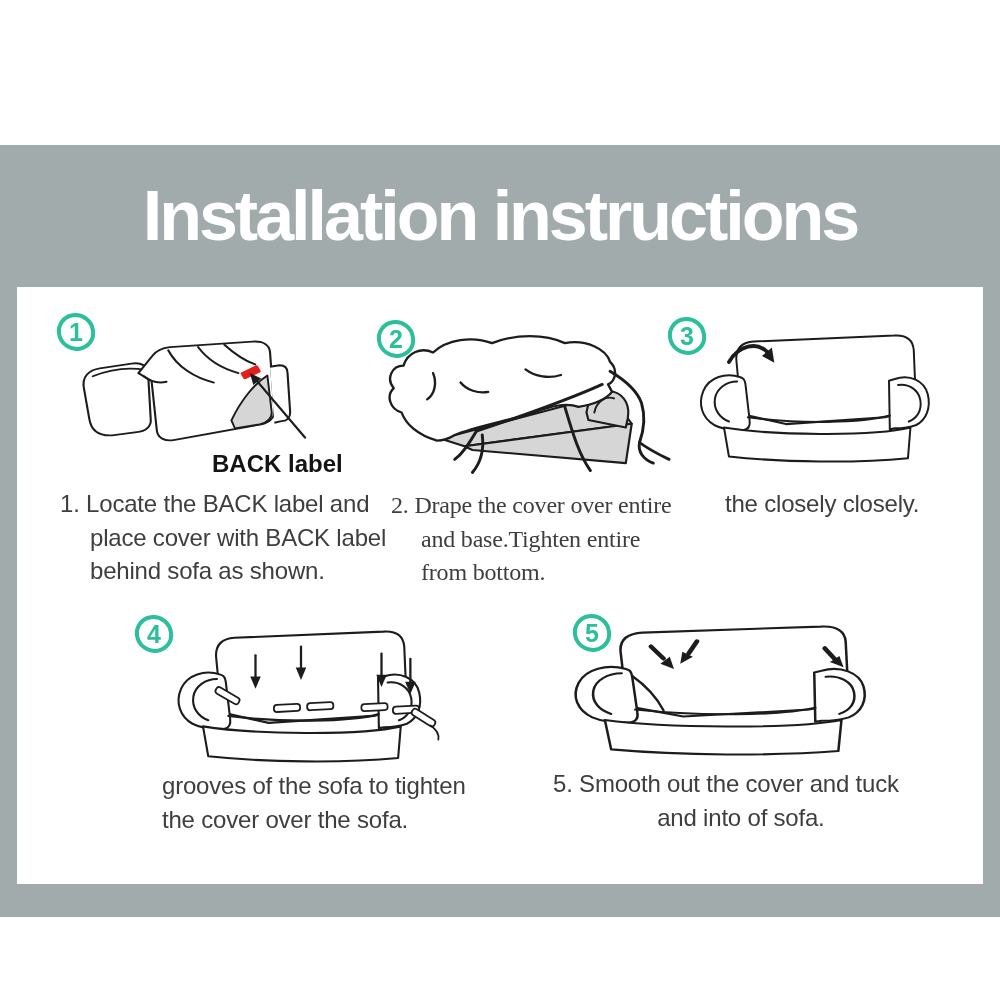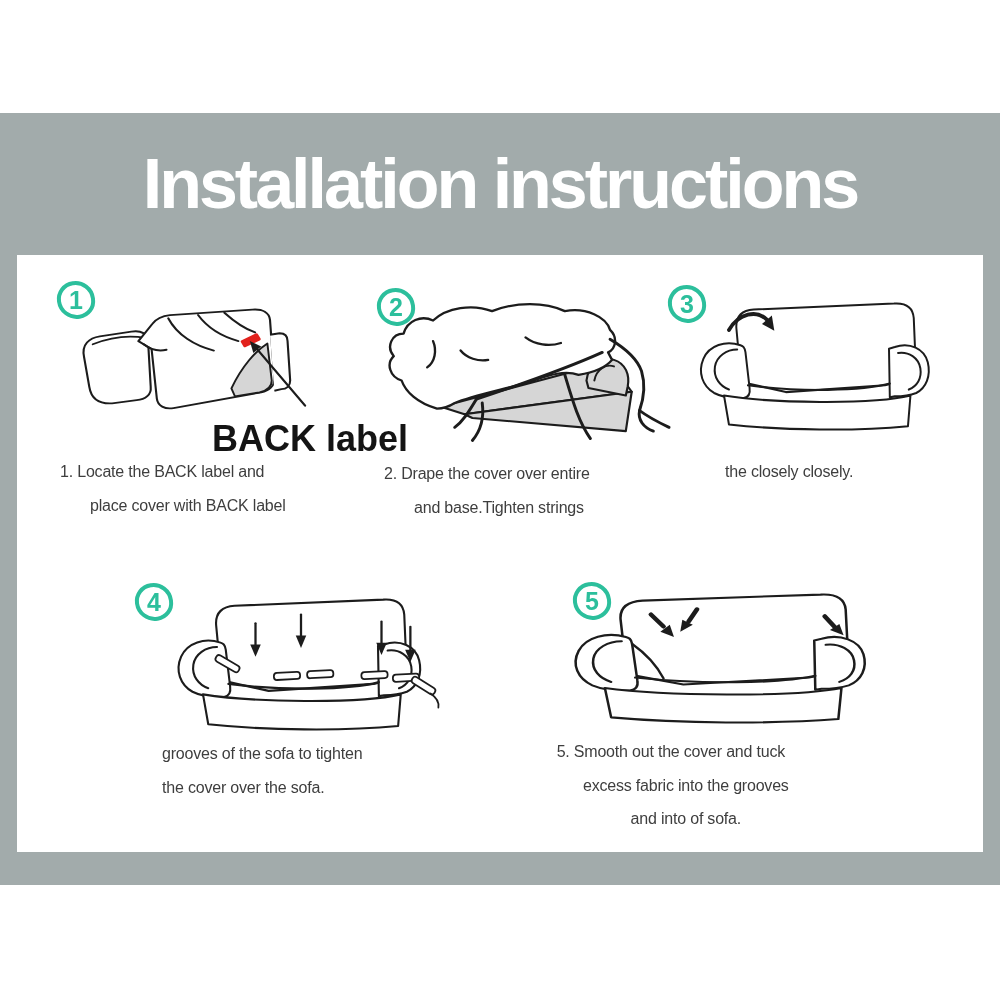--- a/index.html
+++ b/index.html
@@ -1,33 +1,33 @@
 <!DOCTYPE html>
 <html style="--frame-gray: #a2abab; --accent-teal: #2cbf9c; --label-red: #e2211c; --line: #1c1c1c; --shade: #d6d6d6; --text: #3e3e3e; --title-text: #ffffff;"><head>
 <meta charset="utf-8">
 <style>
   html,body{margin:0;padding:0;background:#ffffff;}
   body{width:1000px;height:1000px;position:relative;font-family:"Liberation Sans",sans-serif;overflow:hidden;}
-  .sheet{position:absolute;inset:0;background:#ffffff;}
+  .sheet{position:absolute;inset:0;background:#ffffff;margin-top:32px;}
   .frame{position:absolute;left:0;top:113px;width:1000px;height:772px;background:var(--frame-gray,#a2abab);}
   .band{position:absolute;left:0;top:0;width:100%;height:142px;display:flex;align-items:center;justify-content:center;}
   .band h1{margin:0;font-size:70px;font-weight:bold;color:var(--title-text,#ffffff);letter-spacing:-3px;white-space:nowrap;}
   .content{position:absolute;left:17px;top:142px;width:966px;height:597px;background:#ffffff;}
   .step{position:absolute;}
   #step1{left:33px;top:15px;width:330px;height:295px;}
   #step2{left:358px;top:15px;width:305px;height:295px;}
   #step3{left:643px;top:15px;width:320px;height:295px;}
   #step4{left:113px;top:320px;width:370px;height:270px;}
   #step5{left:528px;top:320px;width:400px;height:270px;}
   .badge{position:absolute;width:30px;height:30px;border:4px solid var(--accent-teal,#2cbf9c);border-radius:48% 52% 47% 53%;color:var(--accent-teal,#2cbf9c);display:flex;align-items:center;justify-content:center;font-size:25px;font-weight:bold;transform:rotate(-8deg);background:#fff;}
   .badge span{transform:rotate(8deg);}
   .illu{position:absolute;overflow:visible;}
-  .caption{position:absolute;font-size:16px;line-height:33.5px;color:var(--text,#3e3e3e);letter-spacing:-0.2px;white-space:nowrap;}
+  .caption{position:absolute;font-size:24px;line-height:33.5px;color:var(--text,#3e3e3e);letter-spacing:-0.2px;white-space:nowrap;}
   .caption .cont{padding-left:30px;}
-  .backlabel{position:absolute;font-size:36px;font-weight:bold;color:#141414;white-space:nowrap;}
+  .backlabel{position:absolute;font-size:24px;font-weight:bold;color:#141414;white-space:nowrap;}
   
   .ol{fill:none;stroke:var(--line,#1c1c1c);stroke-width:2.4;stroke-linecap:round;stroke-linejoin:round;}
   .fw{fill:#ffffff;stroke:var(--line,#1c1c1c);stroke-width:2.4;stroke-linejoin:round;}
   .fg{fill:var(--shade,#d6d6d6);stroke:var(--line,#1c1c1c);stroke-width:2.2;stroke-linejoin:round;}
   .st{fill:none;stroke:var(--line,#1c1c1c);stroke-width:3;stroke-linecap:round;}
   .hd{fill:var(--line,#1c1c1c);stroke:none;}
   .aln{fill:none;stroke:var(--line,#1c1c1c);stroke-width:2.6;stroke-linecap:round;}
   .thick{stroke-width:4.6;}
   .thin{stroke-width:2;}
   .tag{fill:var(--label-red,#e2211c);stroke:none;}
@@ -59,20 +59,21 @@
           <path class="fg" d="M184,102 C196,74 212,54 225,45 L230,92 C230,100 224,105 216,107 L188,112 Z"></path>
           <path class="fw" d="M228,34 L239,32 C245,32 248,36 248,42 L251,92 C251,99 247,103 241,103 L233,105"></path>
           <rect class="tag" x="-11" y="-5" width="22" height="10" rx="2" transform="translate(206,41) rotate(-28)"></rect>
           <path class="aln" d="M268,124 L214,53"></path>
           <polygon class="hd" points="205,42 218,49 209,57"></polygon>
         </svg>
         <div class="backlabel" style="left:162px;top:148px;">BACK label</div>
         <div class="caption" style="left:10px;top:185px;">
           <div>1. Locate the BACK label and</div>
           <div class="cont">place cover with BACK label</div>
+          <div class="cont">behind sofa as shown.</div>
         </div>
       </section>
 
       <section class="step" id="step2">
         <div class="badge" style="left:2px;top:18px;">
           <span>2</span>
         </div>
         <svg class="illu" style="left:3px;top:28px;" width="295" height="150" viewBox="0 0 300 160" preserveAspectRatio="none">
           <path class="fg" d="M64,116 L236,68 L258,100 L88,124 Z"></path>
           <path class="fg" d="M88,124 L258,100 L252,142 L96,128 Z"></path>
@@ -82,23 +83,24 @@
           <path class="ol" d="M56,46 C60,56 58,68 50,74"></path>
           <path class="ol" d="M84,56 C90,64 102,68 112,66"></path>
           <path class="ol" d="M150,42 C160,50 174,52 186,48"></path>
           <path class="st" d="M228,58 C190,76 140,94 100,108"></path>
           <path class="st" d="M100,108 C92,122 86,132 78,138"></path>
           <path class="st" d="M106,112 C108,128 104,142 96,152"></path>
           <path class="st" d="M190,82 C198,110 204,132 216,150"></path>
           <path class="st" d="M236,44 C252,54 264,66 268,78 C272,92 270,108 266,120 C264,130 270,138 280,142"></path>
           <path class="st" d="M266,120 C276,128 288,134 296,138"></path>
         </svg>
-        <div class="caption" style="left:9px;top:187px;">
+        <div class="caption" style="left:16px;top:187px;font-family:Liberation Serif, serif;">
           <div>2. Drape the cover over entire</div>
-          <div class="cont">and base.Tighten strings</div>
+          <div class="cont">and base.Tighten entire</div>
+          <div class="cont">from bottom.</div>
         </div>
       </section>
 
       <section class="step" id="step3">
         <div class="badge" style="left:8px;top:15px;">
           <span>3</span>
         </div>
         <svg class="illu" style="left:31px;top:31px;" width="264" height="132" viewBox="0 0 320 155" preserveAspectRatio="none">
           <path class="fw" d="M61,95 L55,32 C54,18 62,11 76,10 L246,3 C261,2 269,8 270,20 L273,90 L235,99 L115,107 Z"></path>
           <path class="fw" d="M60,52 C42,46 22,52 15,68 C8,84 14,100 28,108 C36,112 48,114 58,114 L64,114 C70,113 72,109 71,102 L66,60 C65,54 63,53 60,52 Z"></path>
@@ -164,20 +166,19 @@
           <path class="ol" d="M69,99 C130,107 208,106 241,97"></path>
           <path class="aln thick" d="M84,26 L96,40"></path>
           <polygon class="hd" points="106,52 93,46 102,38"></polygon>
           <path class="aln thick" d="M128,20 L120,34"></path>
           <polygon class="hd" points="112,46 114,32 124,38"></polygon>
           <path class="aln thick" d="M250,28 L260,41"></path>
           <polygon class="hd" points="268,50 255,44 264,37"></polygon>
         </svg>
         <div class="caption" style="left:8px;top:160px;text-align:center;">
           <div>5. Smooth out the cover and tuck</div>
-          <div class="cont">excess fabric into the grooves</div>
           <div class="cont">and into of sofa.</div>
         </div>
       </section>
 
     </main>
   </div>
 </div>
 
 </body></html>

